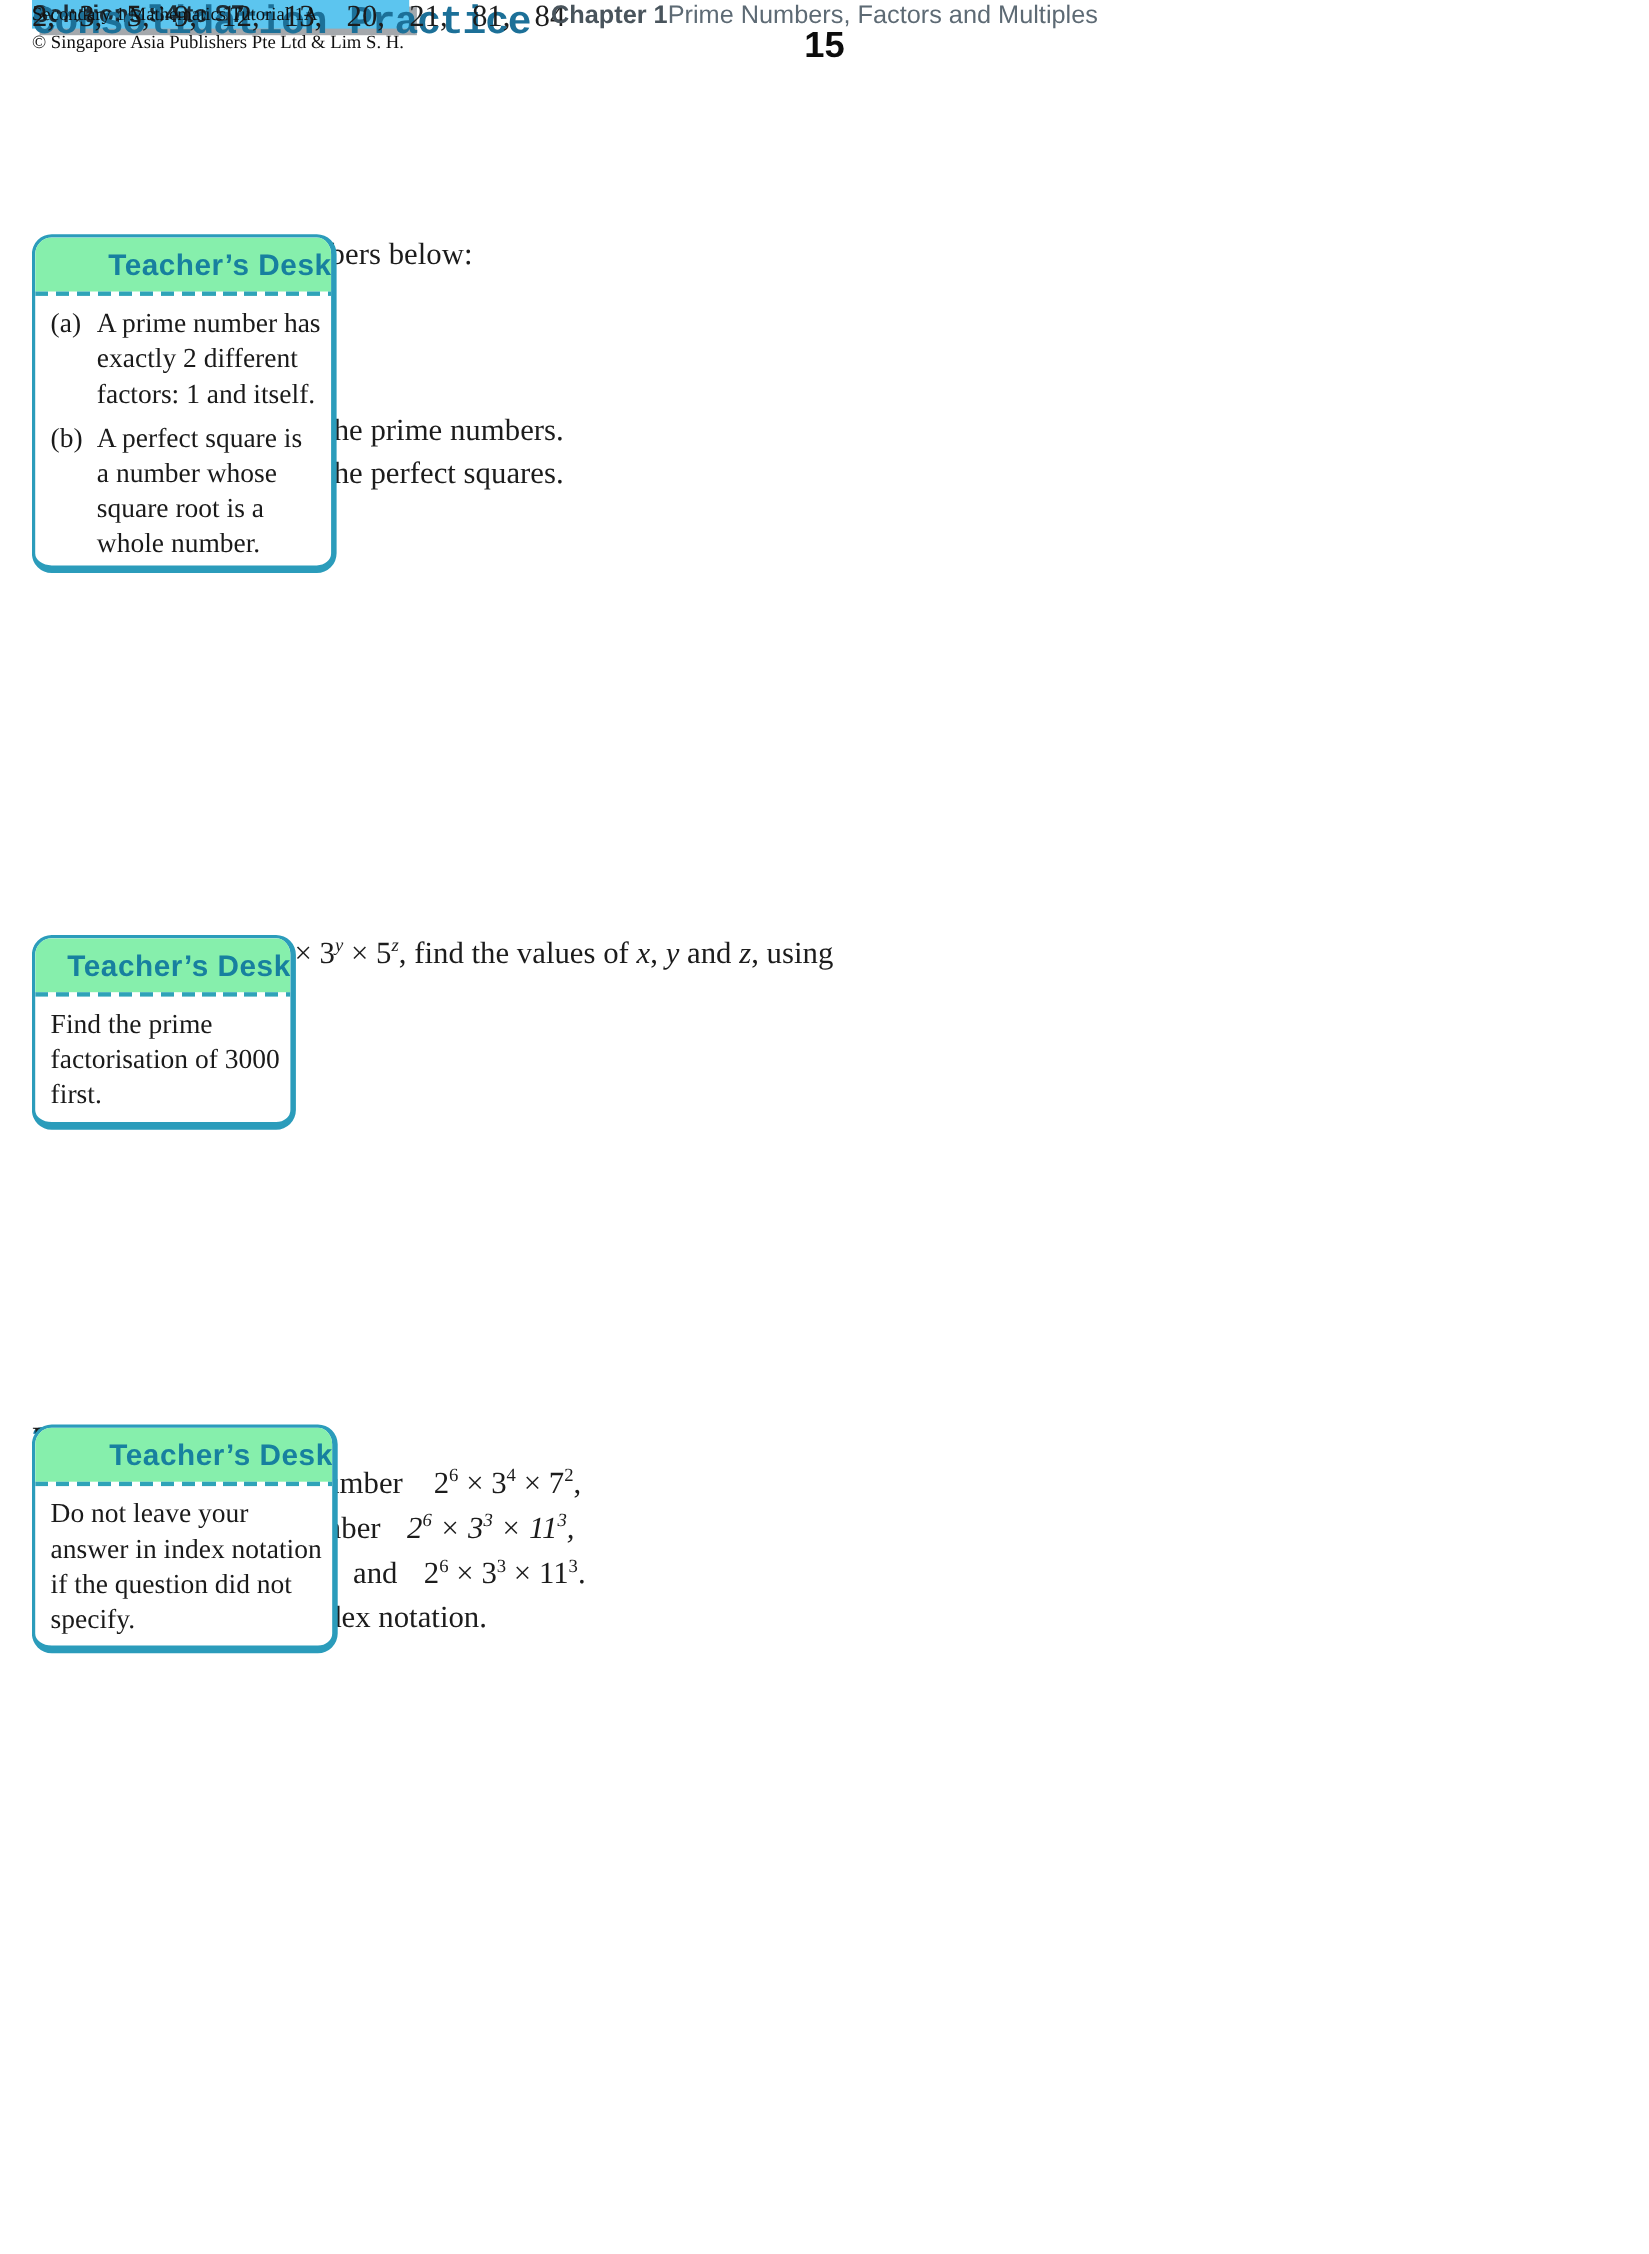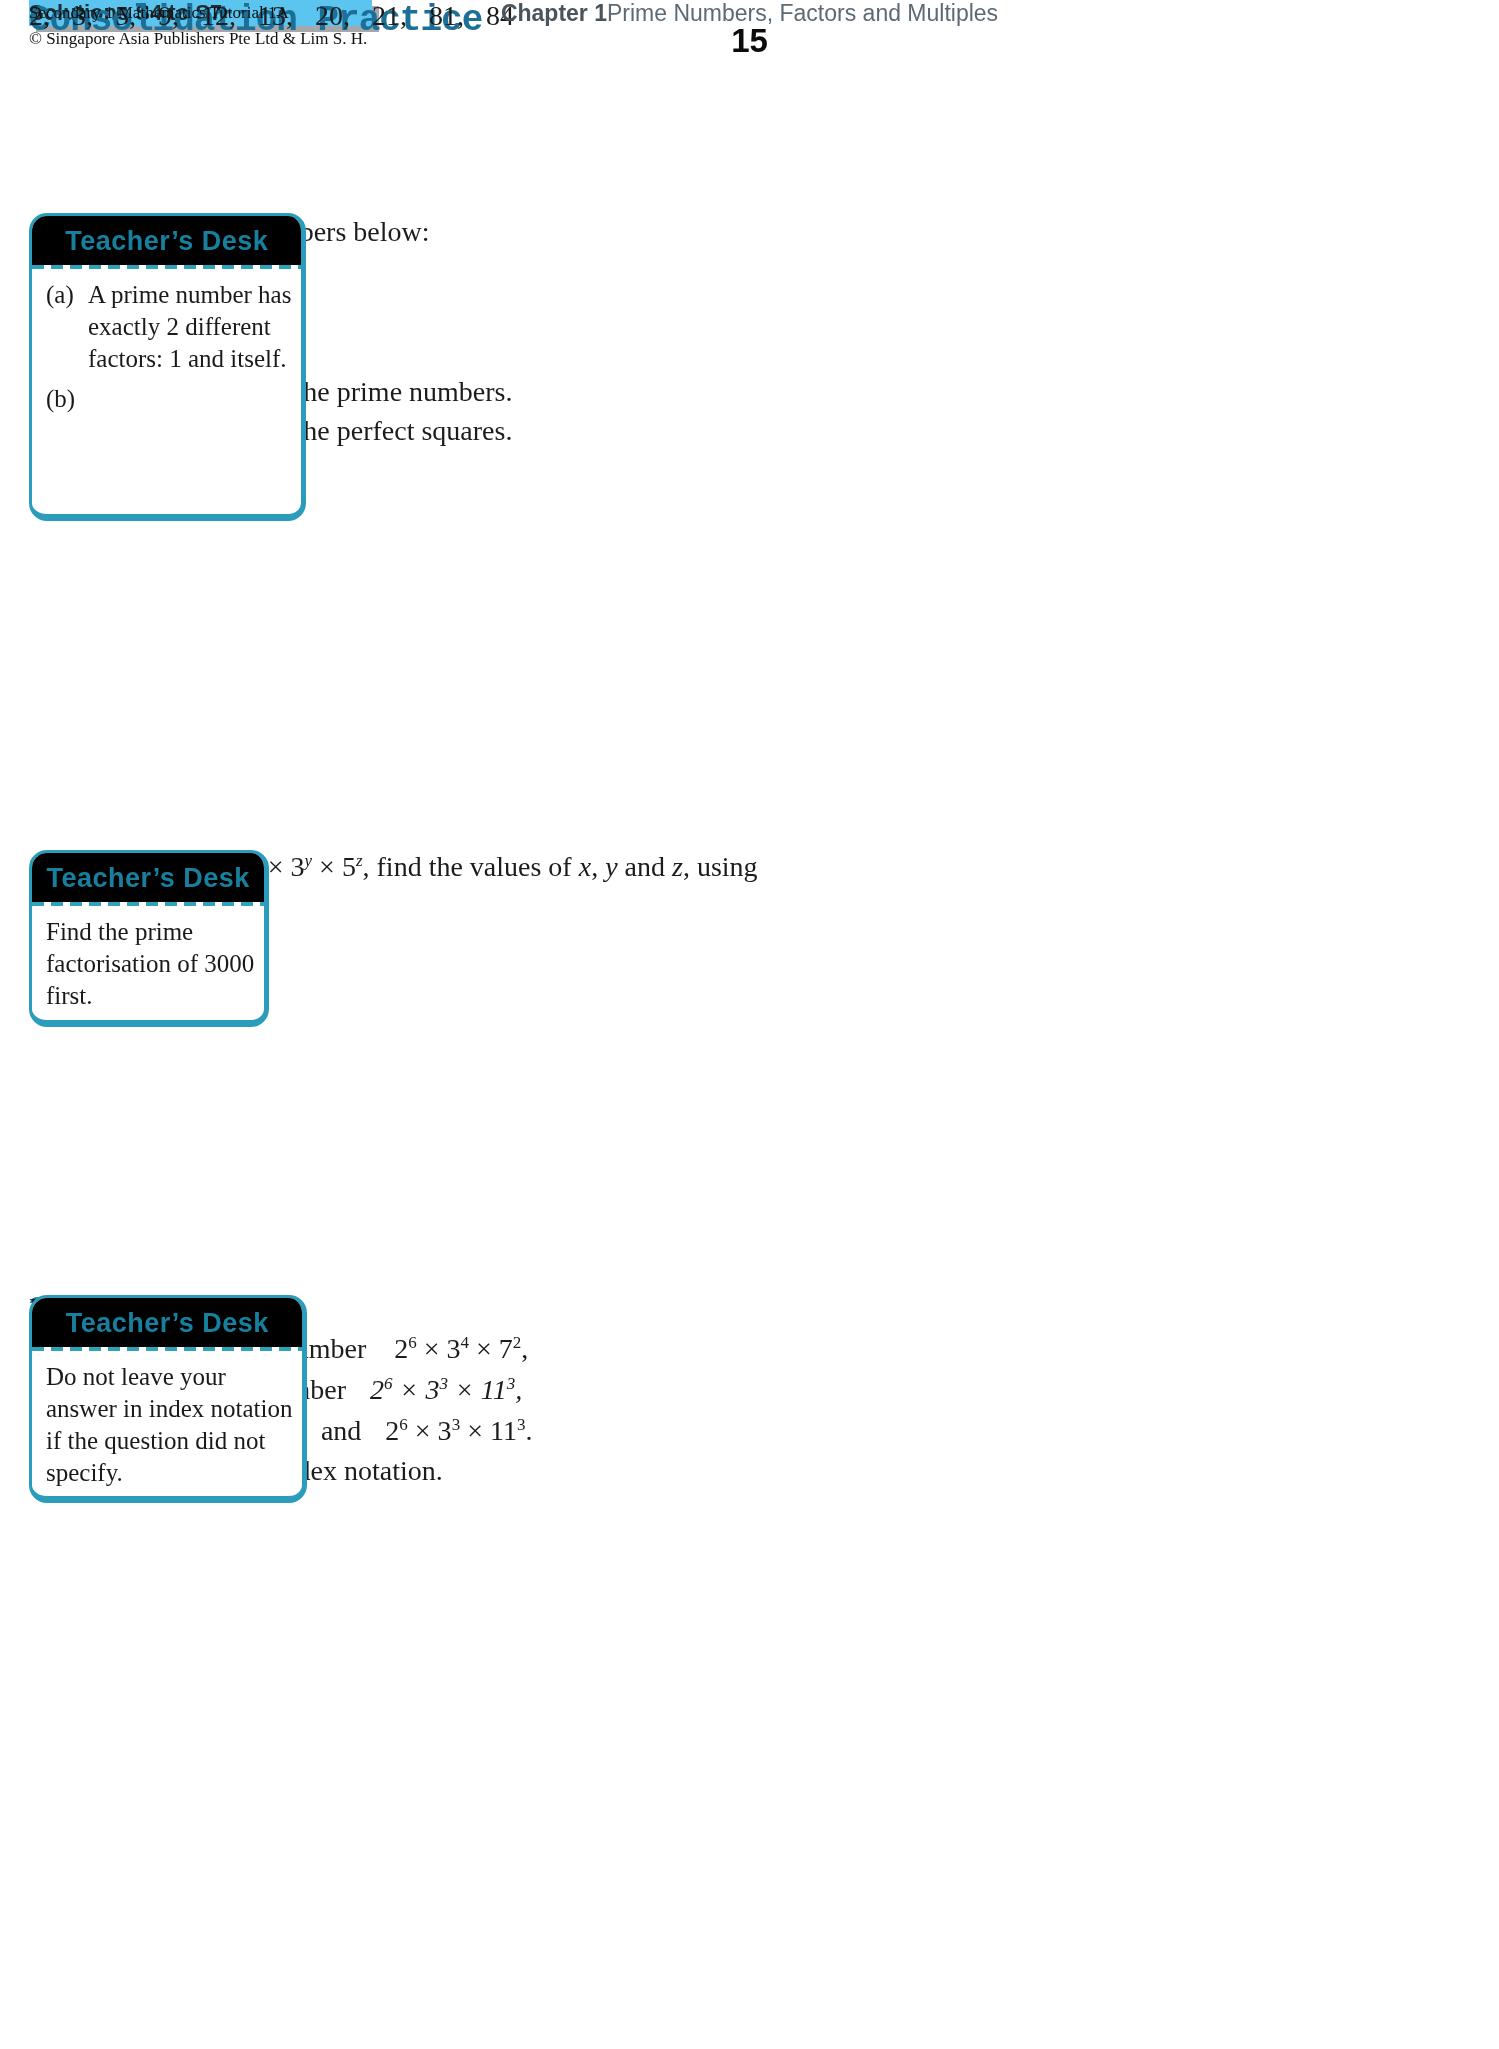--- a/index.html
+++ b/index.html
@@ -38,21 +38,21 @@
   .mid-and { margin-left:24px; }
   .expr-gap-c2 { margin-left:24px; }
 
   
   .tdbox {
     position:absolute; left:1103; width:317; background:#ffffff;
     border:3px solid #2b9cbb; border-right-width:5px; border-bottom-width:7px;
     border-radius:18px; overflow:hidden;
   }
   .td-head {
-    background:#000000; padding:10px 0 8px; text-align:center;
+    background:#86efac; padding:10px 0 8px; text-align:right;
     font-family:"Liberation Sans", sans-serif; font-weight:bold; font-size:27px;
     letter-spacing:0.5px; color:#17809f;
   }
   .td-dash {
     height:4px; margin-bottom:8px;
     background:repeating-linear-gradient(90deg, #2fa3b8 0 12px, rgba(255,255,255,0) 12px 19px);
   }
   .td-body { padding:2px 10px 8px 14px; font-size:25px; line-height:32px; color:#1a1a1a; }
   .td-item { display:grid; grid-template-columns:42px 1fr; margin-bottom:8px; }
 
@@ -116,20 +116,24 @@
     <div class="td-dash"></div>
     <div class="td-body">
       <div class="td-item">
         <span>(a)</span>
         <span><span>A prime number has</span><br>
           <span>exactly 2 different</span><br>
           <span>factors: 1 and itself.</span></span>
       </div>
       <div class="td-item">
         <span>(b)</span>
+        <span><span>A perfect square is</span><br>
+          <span>a number whose</span><br>
+          <span>square root is a</span><br>
+          <span>whole number.</span></span>
       </div>
     </div>
   </div>
   <div class="dots" style="top:536px; height:295px"></div>
 
   <div class="qnum" style="top:850px">2</div>
   <div class="qline" style="top:849px">
     <span>Given that 3000 = 2</span><span class="sup it">x</span><span> × 3</span><span class="sup it">y</span><span> × 5</span><span class="sup it">z</span><span>, find the values of </span><span class="it">x</span><span>, </span><span class="it">y</span><span> and </span><span class="it">z</span><span>, using</span>
   </div>
   <div class="qline" style="top:899px">prime factorisation.</div>

